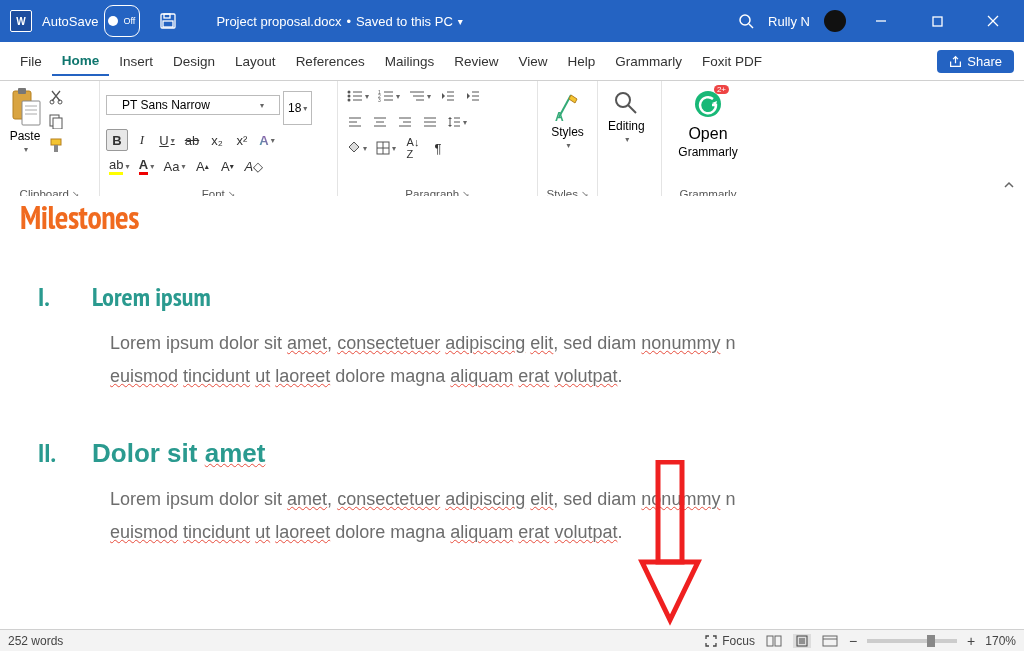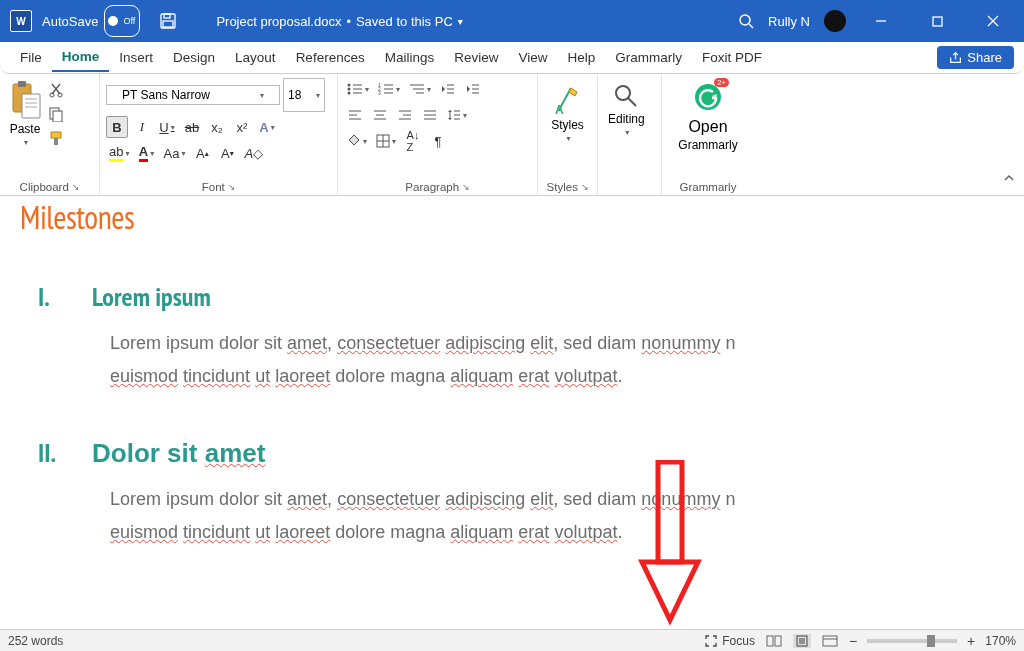--- a/index.html
+++ b/index.html
@@ -9,41 +9,41 @@
 .autosave { display:flex; align-items:center; gap:6px; margin:0 10px; }
 .toggle { width:36px; height:32px; border:1.5px solid #fff; border-radius:9px; position:relative; display:flex; align-items:center; }
 .toggle-knob { width:10px; height:10px; background:#fff; border-radius:50%; position:absolute; left:3px; }
 .toggle-label { position:absolute; right:4px; font-size:9px; }
 .save-icon { margin:0 10px; width:16px; height:16px; }
 .filename { flex:0 0 auto; margin-left:30px; display:flex; align-items:center; gap:5px; }
 .title-spacer { flex:1; }
 .title-right { display:flex; align-items:center; gap:14px; }
 .user-avatar { width:22px; height:22px; background:#111; border-radius:50%; }
 .winbtn { width:42px; height:42px; display:flex; align-items:center; justify-content:center; cursor:pointer; }
-.tabstrip { height:32px; background:#fff; display:flex; align-items:center; padding:0 10px; border-bottom:1px solid #d0d0d0; font-size:13.5px;border-radius:9px; }
+.tabstrip { height:39px; background:#fff; display:flex; align-items:center; padding:0 10px; border-bottom:1px solid #d0d0d0; font-size:13.5px; }
 .tab { padding:6px 10px; cursor:pointer; color:#333; }
 .tab.active { font-weight:700; border-bottom:2.5px solid #2463c2; color:#0f766e; }
 .share-btn { margin-left:auto; background:#2463c2; color:#fff; padding:4px 12px; border-radius:4px; cursor:pointer; display:flex; align-items:center; gap:5px; font-size:13px; }
 .ribbon { height:122px; background:#fff; display:flex; border-bottom:1px solid #d0d0d0; position:relative; }
 .ribbon-group { border-right:1px solid #e4e4e4; padding:4px 6px 2px 6px; display:flex; flex-direction:column; }
 .ribbon-body { flex:1; display:flex; align-items:flex-start; gap:4px; }
 .ribbon-label { text-align:center; font-size:11.5px; color:#555; padding-top:2px; display:flex; justify-content:center; align-items:center; gap:3px; }
 .paste-btn { display:flex; flex-direction:column; align-items:center; gap:2px; padding:2px; cursor:pointer; }
 .clipboard-svg { width:34px; height:40px; }
 .mini-col { display:flex; flex-direction:column; gap:8px; padding-top:4px; }
 .mini-ico { width:16px; height:16px; cursor:pointer; }
 .font-row { display:flex; align-items:center; gap:3px; margin-bottom:4px; }
 .font-select { width:174px; height:20px; border:1px solid #bbb; background:#fff; font-size:12px; padding:0 15px; display:flex; align-items:center; justify-content:space-between; cursor:pointer; }
-.size-select { width:42px; height:22px; border:1px solid #bbb; background:#fff; font-size:12px; padding:16px 4px; display:flex; align-items:center; justify-content:space-between; cursor:pointer; }
+.size-select { width:29px; height:22px; border:1px solid #bbb; background:#fff; font-size:12px; padding:16px 4px; display:flex; align-items:center; justify-content:space-between; cursor:pointer;margin-top:6px; }
 .ico-btn { min-width:22px; height:22px; display:flex; align-items:center; justify-content:center; cursor:pointer; font-size:13px; color:#333; padding:0 3px; border-radius:2px; }
 .styles-btn { display:flex; flex-direction:column; align-items:center; padding:4px; cursor:pointer; gap:2px; }
 .collapse-chev { position:absolute; right:8px; bottom:6px; cursor:pointer; color:#666; }
 .dialog-launcher { font-size:9px; color:#777; cursor:pointer; }
 .doc-area { position:absolute; top:196px; left:0; right:0; bottom:22px; background:#fff; overflow:hidden; padding:0 20px; }
-.heading1 { font-size:32px; font-weight:400; color:#f06a1f; font-family:"PT Sans Narrow",Arial,sans-serif; letter-spacing:-0.5px; }
+.heading1 { font-size:32px; font-weight:700; color:#f06a1f; font-family:"PT Sans Narrow",Arial,sans-serif; letter-spacing:-0.5px; }
 .list-item { display:flex; gap:28px; margin-top:42px; }
 .list-num { font-size:26px; font-weight:600; color:#2a9a8f; width:44px; text-align:left; font-family:"PT Sans Narrow",Arial,sans-serif; padding-left:18px; }
 .list-head { font-size:26px; font-weight:600; color:#2a9a8f; font-family:"PT Sans Narrow",Arial,sans-serif; }
 .para { margin-left:90px; margin-top:14px; font-size:18px; color:#6d6d6d; line-height:1.85; }
 .squig { text-decoration:underline wavy #e74c3c; text-decoration-thickness:1px; }
 .statusbar { position:absolute; bottom:0; left:0; right:0; height:22px; background:#f3f3f3; border-top:1px solid #d0d0d0; display:flex; align-items:center; font-size:12px; color:#444; padding:0 8px; }
 .status-right { margin-left:auto; display:flex; align-items:center; gap:10px; }
 .view-ico { width:18px; height:14px; cursor:pointer; display:flex; align-items:center; justify-content:center; }
 .zoom-slider { width:90px; height:4px; background:#ccc; position:relative; cursor:pointer; }
 .zoom-thumb { position:absolute; width:8px; height:12px; background:#888; top:-4px; left:60px; }

